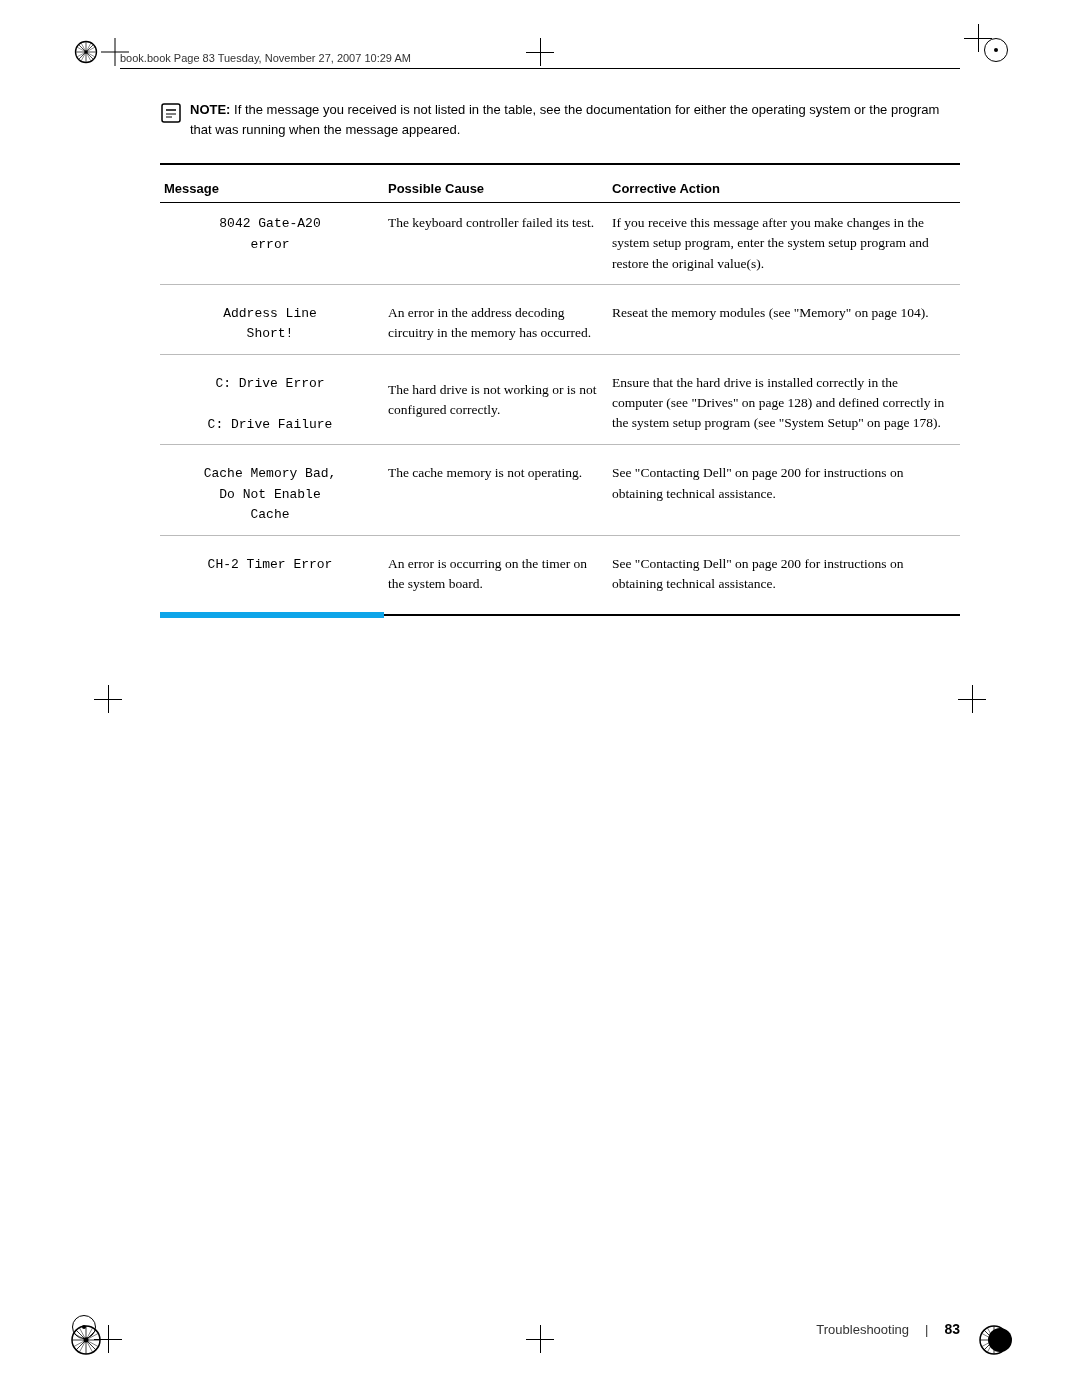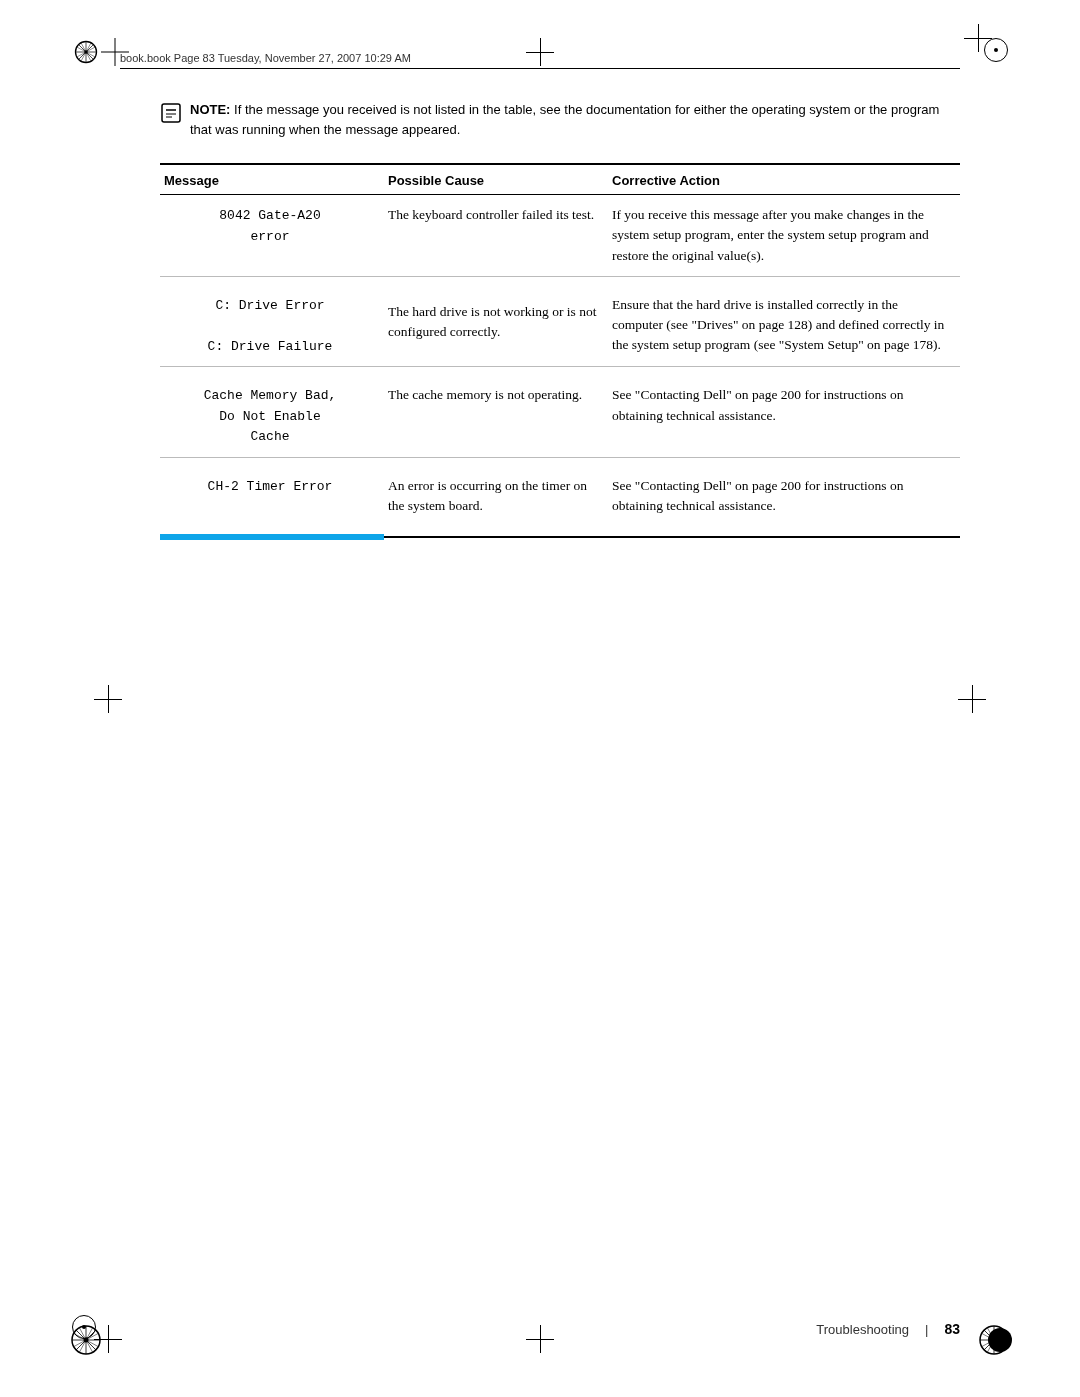--- a/index.html
+++ b/index.html
@@ -74,21 +74,21 @@
 
     .data-table thead tr {
       border-top: 2px solid #000;
       border-bottom: 1px solid #000;
     }
 
     .data-table th {
       font-family: Arial, sans-serif;
       font-weight: bold;
       font-size: 13px;
-      padding: 8px 8px 6px 4px;
+      padding: 16px 8px 6px 4px;
       text-align: left;
       vertical-align: bottom;
     }
 
     .data-table td {
       padding: 10px 8px 10px 4px;
       vertical-align: top;
       line-height: 1.5;
       border-bottom: none;
     }
@@ -349,20 +349,27 @@
     <tbody>
 
       <tr>
         <td class="col-message">
           <span class="mono">8042 Gate-A20<br>error</span>
         </td>
         <td class="col-cause">The keyboard controller failed its test.</td>
         <td class="col-action">If you receive this message after you make changes in the system setup program, enter the system setup program and restore the original value(s).</td>
       </tr>
 
+      <tr style="border-top:1px solid #bbb;">
+        <td class="col-message" style="padding-top:18px;">
+          <span class="mono">Address Line<br>Short!</span>
+        </td>
+        <td class="col-cause" style="padding-top:18px;">An error in the address decoding circuitry in the memory has occurred.</td>
+        <td class="col-action" style="padding-top:18px;">Reseat the memory modules (see "Memory" on page 104).</td>
+      </tr>
 
       <tr style="border-top:1px solid #bbb;">
         <td class="col-message" style="padding-top:18px;">
           <span class="mono">C: Drive Error<br><br>C: Drive Failure</span>
         </td>
         <td class="col-cause" style="padding-top:25px;">The hard drive is not working or is not configured correctly.</td>
         <td class="col-action" style="padding-top:18px;margin-top:23px;">Ensure that the hard drive is installed correctly in the computer (see "Drives" on page 128) and defined correctly in the system setup program (see "System Setup" on page 178).</td>
       </tr>
 
       <tr style="border-top:1px solid #bbb;">

